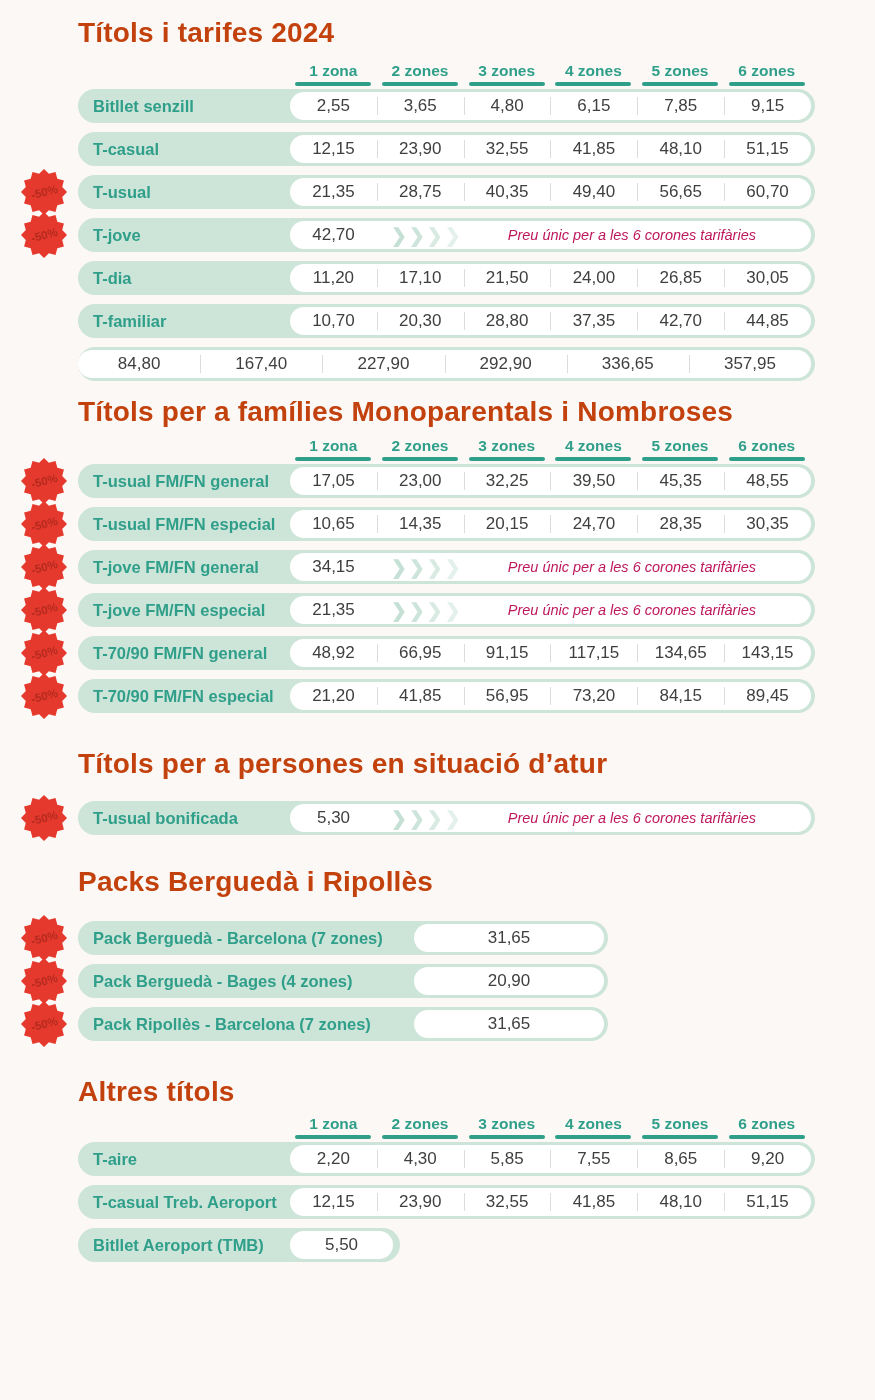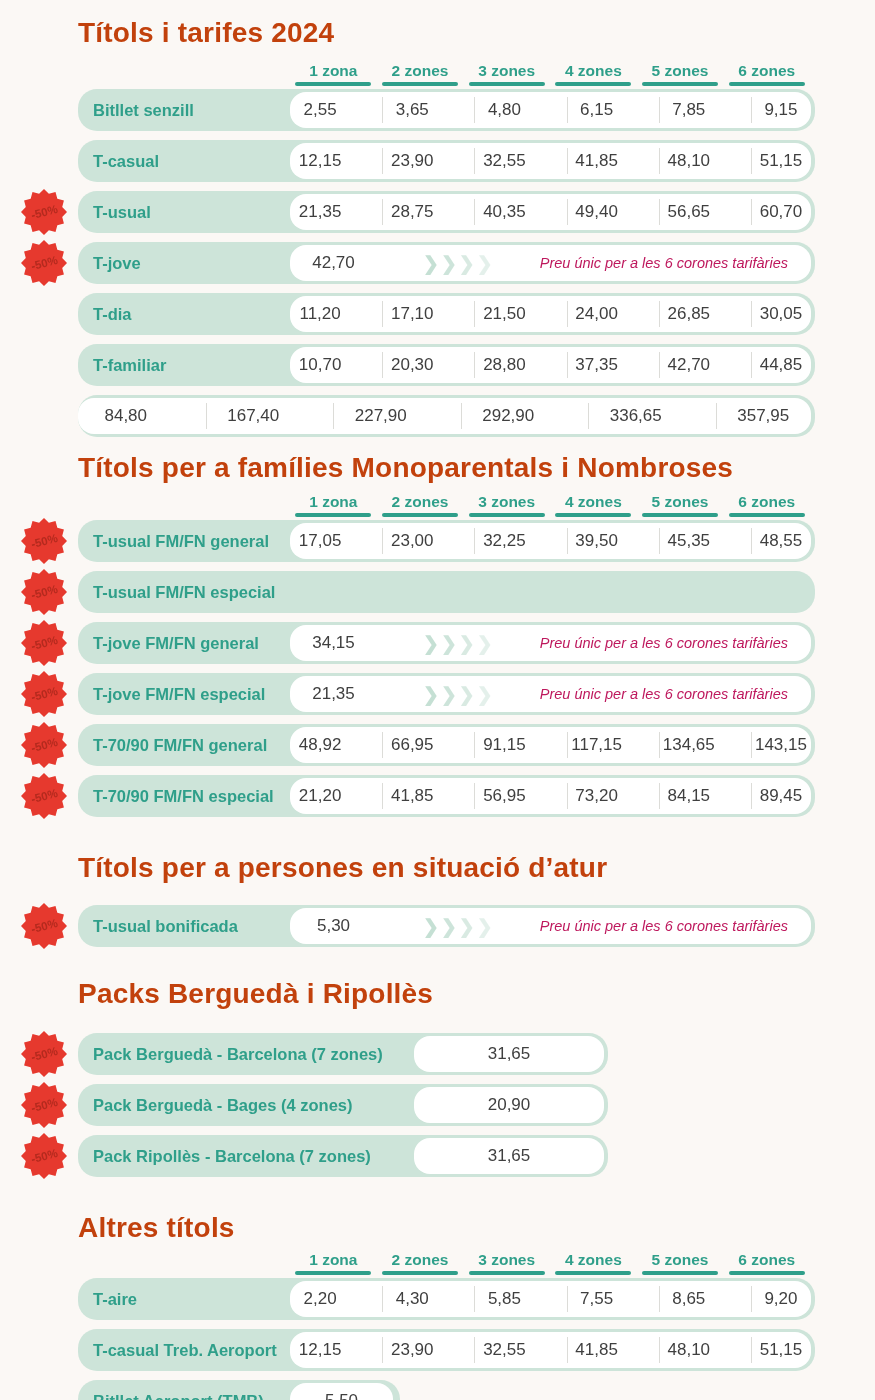--- a/index.html
+++ b/index.html
@@ -16,30 +16,30 @@
   }
   
   .hdr { display:flex; margin-left:212px; width:520px; }
   .h-cell { flex:1; text-align:center; }
   .h-txt { display:block; font-weight:bold; color:#2f9f8a; font-size:15.5px; line-height:18px; }
   .ul { display:block; height:4px; background:#2f9f8a; border-radius:2px; width:76px; margin:2px auto 0; }
   
   .rows { margin-top:3px; }
   .row { position:relative; margin-bottom:9px; }
   .pill {
-    display:flex; align-items:stretch; height:42px; width:737px;
+    display:flex; align-items:stretch; height:34px; width:737px;
     background:#cde4d9; border-radius:19px;
   }
   .label {
     width:212px; flex:none; display:flex; align-items:center;
     padding-left:15px; color:#2f9f8a; font-weight:bold; font-size:16.5px;
   }
   .vals {
     flex:1; background:#ffffff; border-radius:16px; margin:3px 4px 3px 0;
-    display:flex; align-items:stretch;gap:32px;
+    display:flex; align-items:stretch;
   }
   .cell {
     flex:1; display:flex; align-items:center; justify-content:center;
     font-size:17px; color:#3f3f3f; position:relative;
   }
   .cell + .cell::before {
     content:""; position:absolute; left:0; top:5px; bottom:5px; width:1px; background:#dcdcd8;
   }
   
   .vals.single { align-items:center; }
@@ -267,20 +267,28 @@
           </div>
         </div>
       </div>
 
       <div class="row">
         <span class="badge">
             <span class="badge-txt">-50%</span>
           </span>
         <div class="pill">
           <div class="label">T-usual FM/FN especial</div>
+          <div class="vals">
+            <div class="cell">10,65</div>
+            <div class="cell">14,35</div>
+            <div class="cell">20,15</div>
+            <div class="cell">24,70</div>
+            <div class="cell">28,35</div>
+            <div class="cell">30,35</div>
+          </div>
         </div>
       </div>
 
       <div class="row">
         <span class="badge">
             <span class="badge-txt">-50%</span>
           </span>
         <div class="pill">
           <div class="label">T-jove FM/FN general</div>
           <div class="vals single">

